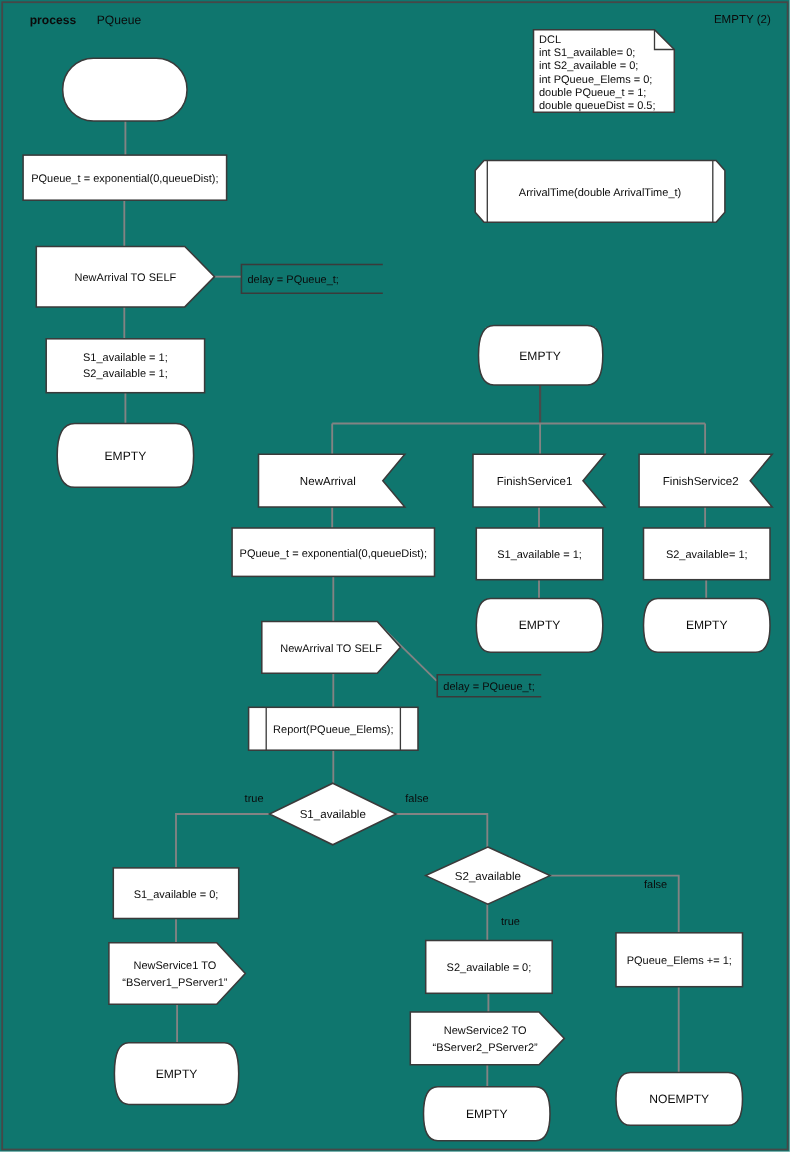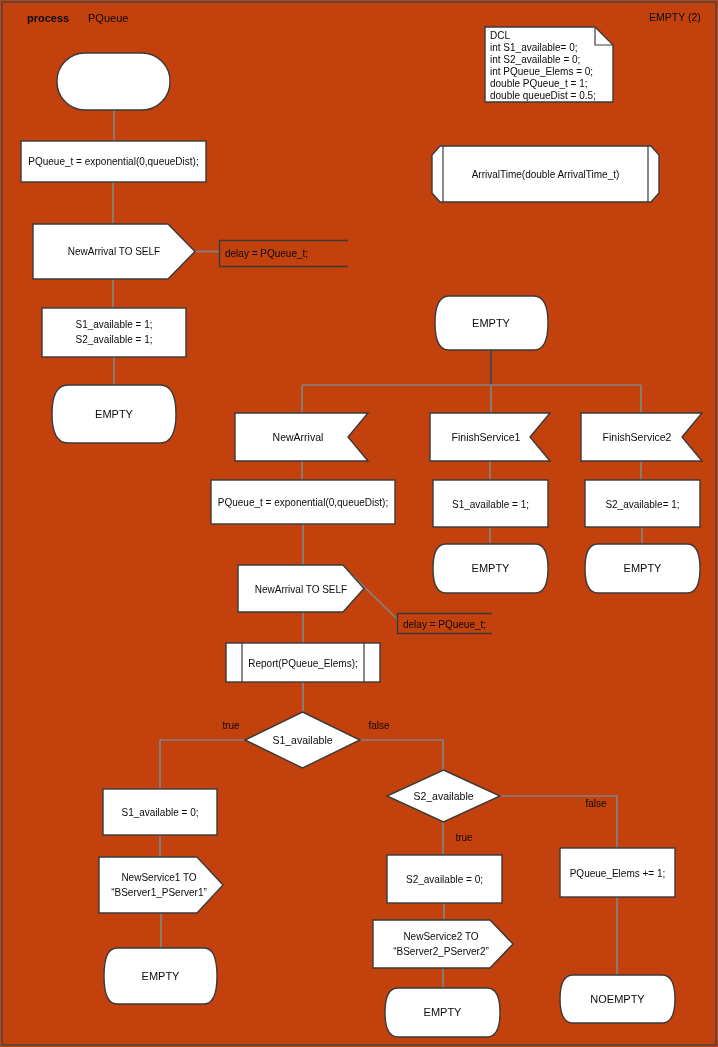--- a/index.html
+++ b/index.html
@@ -1,16 +1,16 @@
 <!DOCTYPE html>
 <html><head>
 <meta charset="utf-8">
 <style>
   html,body{margin:0;padding:0;background:#fff;}
-  .page{position:relative;width:718px;height:1047px;background:#c2410c;overflow:hidden;}
+  .page{position:relative;width:718px;height:1047px;background:#0f766e;overflow:hidden;}
   svg{display:block;}
   svg text{font-family:"Liberation Sans", sans-serif;fill:#0b0b0b;}
   .shape{fill:#ffffff;stroke:#3a3a3a;stroke-width:1.4;}
   .open-shape{fill:none;stroke:#3a3a3a;stroke-width:1.4;}
   .inner-line{stroke:#3a3a3a;stroke-width:1.2;fill:none;}
   .conn{stroke:#838383;stroke-width:1.7;fill:none;}
   .conn-dark{stroke:#4a4a4a;stroke-width:2;fill:none;}
   .frame{fill:none;stroke:#474747;stroke-width:1.6;}
   .t10{font-size:10px;}
   .t105{font-size:10.5px;}

